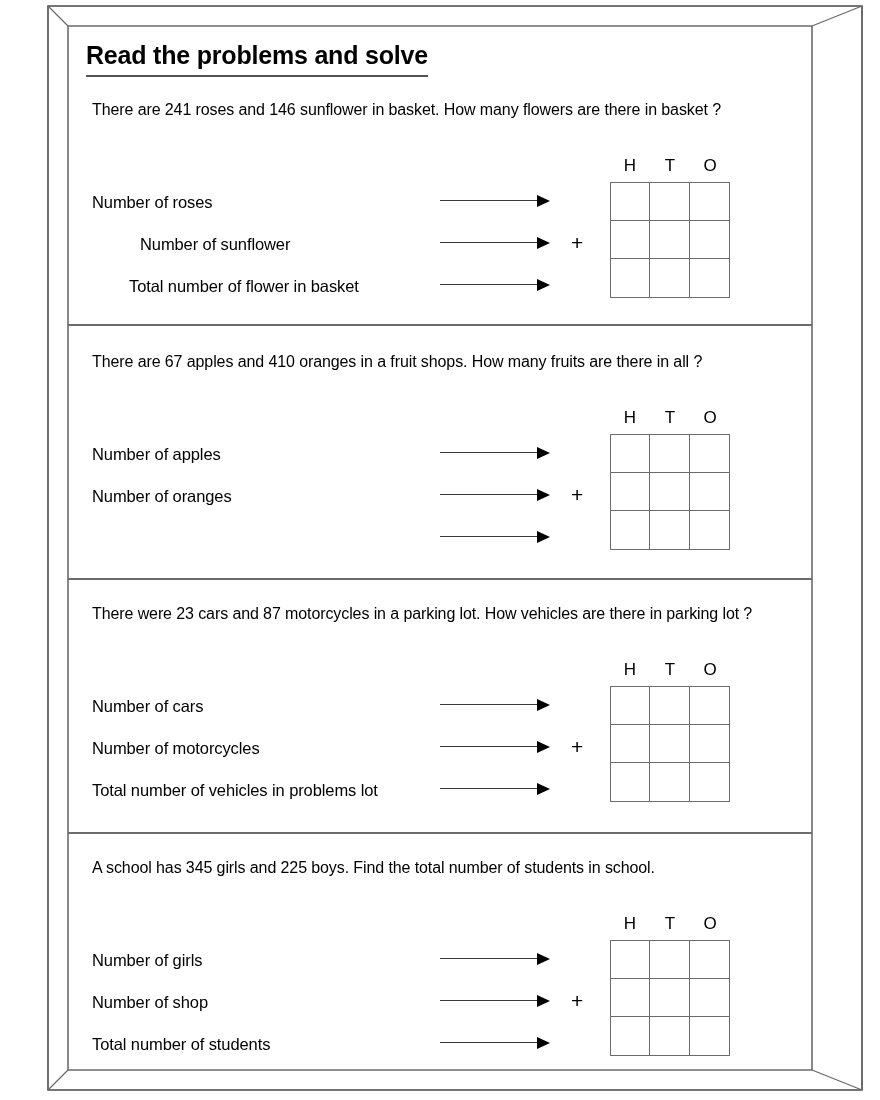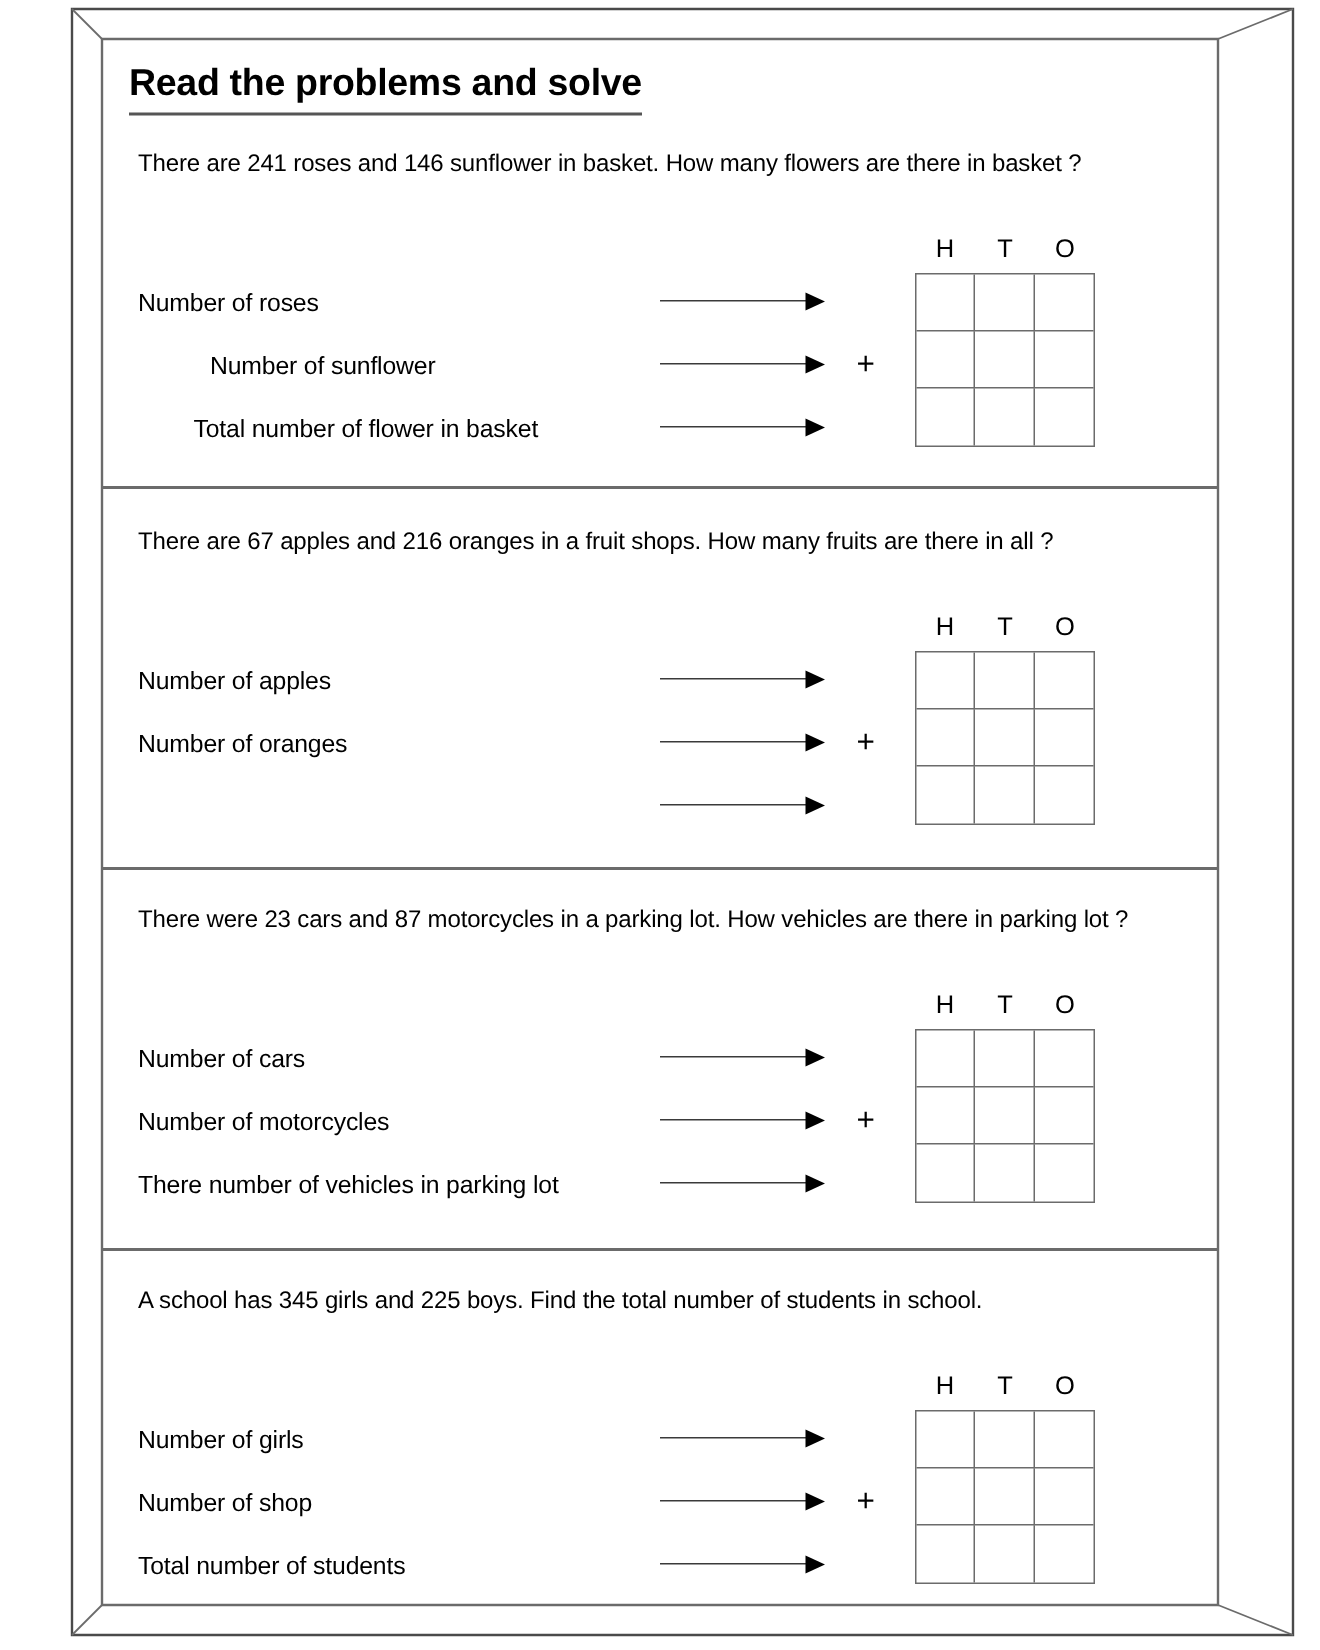--- a/index.html
+++ b/index.html
@@ -203,21 +203,21 @@
     <div class="row-label" style="left:24px;top:250px;margin-left:37px;">Total number of flower in basket</div>
     <div class="arrow" style="left:372px;top:253px;width:110px;">
       <div class="shaft" style="width:98px;"></div>
       <div class="head" style="left:97px;"></div>
     </div>
 
     <div class="problem-sep" style="top:298px;"></div>
   </div>
 
   <div class="problem" style="top:300px;height:252px;">
-    <div class="qtext" style="top:20px;">There are 67 apples and 216 oranges in a fruit shops. How many fruits are there in all ?</div>
+    <div class="qtext" style="top:20px;">There are 67 apples and 410 oranges in a fruit shops. How many fruits are there in all ?</div>
 
     <div class="hto" style="left:542px;top:82px;">
       <div class="hto-head">
         <span>H</span>
         <span>T</span>
         <span>O</span>
       </div>
       <div class="hto-grid">
         <div class="cell"></div>
         <div class="cell"></div>
@@ -280,21 +280,21 @@
       <div class="head" style="left:97px;"></div>
     </div>
 
     <div class="row-label" style="left:24px;top:158px;">Number of motorcycles</div>
     <div class="arrow" style="left:372px;top:161px;width:110px;">
       <div class="shaft" style="width:98px;"></div>
       <div class="head" style="left:97px;"></div>
     </div>
     <div class="plus" style="left:503px;top:157px;">+</div>
 
-    <div class="row-label" style="left:24px;top:200px;">There number of vehicles in parking lot</div>
+    <div class="row-label" style="left:24px;top:200px;">Total number of vehicles in problems lot</div>
     <div class="arrow" style="left:372px;top:203px;width:110px;">
       <div class="shaft" style="width:98px;"></div>
       <div class="head" style="left:97px;"></div>
     </div>
 
     <div class="problem-sep" style="top:252px;"></div>
   </div>
 
   <div class="problem" style="top:806px;height:258px;">
     <div class="qtext" style="top:20px;">A school has 345 girls and 225 boys. Find the total number of students in school.</div>

